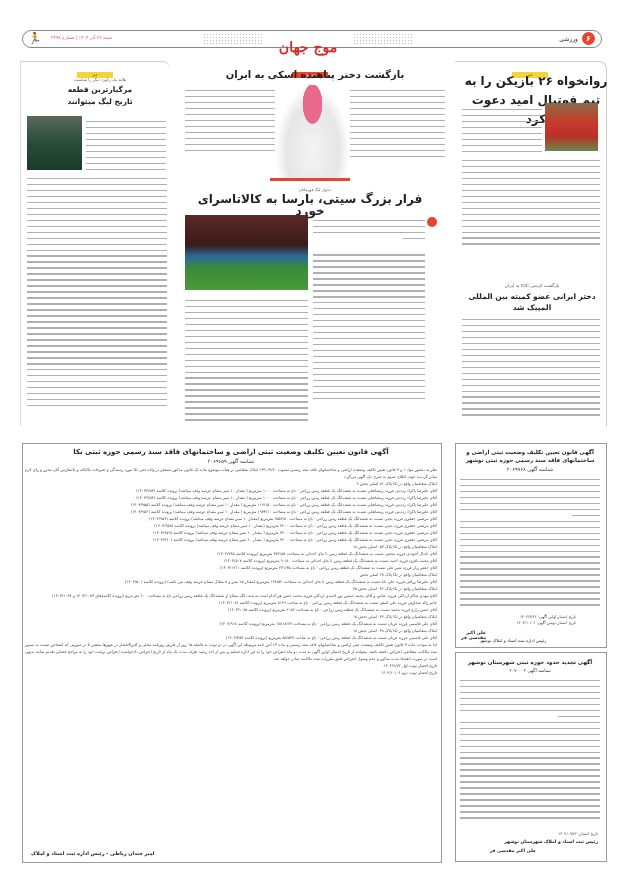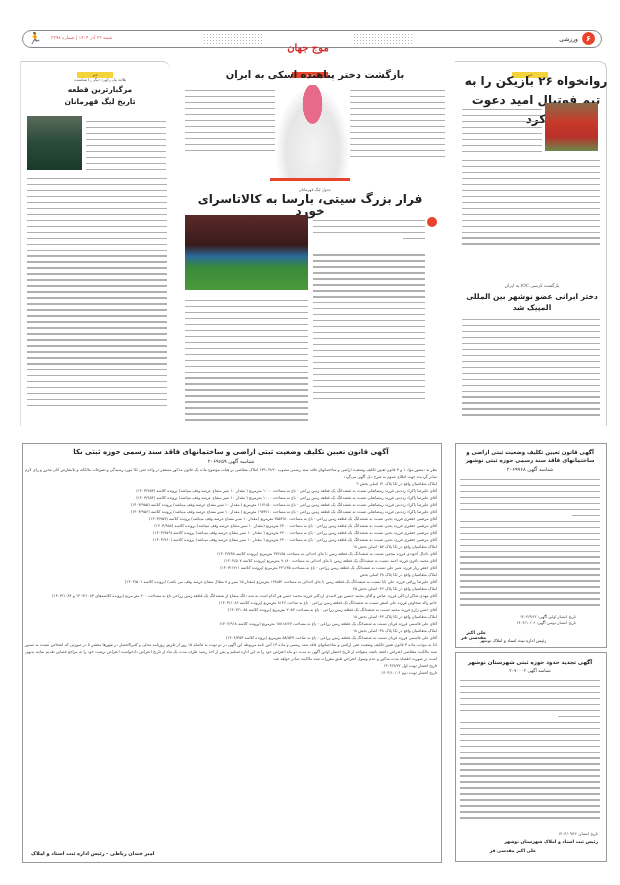--- a/index.html
+++ b/index.html
@@ -1,21 +1,21 @@
 <!DOCTYPE html>
 <html><head>
 <meta charset="utf-8">
 <style>
 *{box-sizing:border-box;margin:0;padding:0}
 html,body{width:620px;height:885px;background:#fff;overflow:hidden}
 body{font-family:"DejaVu Sans",sans-serif;color:#222;position:relative;direction:rtl}
 .hdr{position:absolute;left:22px;top:30px;width:580px;height:18px;border:1.5px solid #888;border-radius:9px;background:#fff}
 .hdr .pg{position:absolute;right:6px;top:1px;display:flex;align-items:center;gap:4px;font-size:6px}
 .hdr .pg .num{width:13px;height:13px;border-radius:50%;background:#e8432c;color:#fff;font-size:8px;display:flex;align-items:center;justify-content:center;font-weight:bold}
-.hdr .logo{position:absolute;left:240px;top:1px;width:90px;height:30px;display:flex;align-items:center;justify-content:center;color:#d52a2a;font-family:"DejaVu Serif",serif;font-size:10px;font-weight:bold}
+.hdr .logo{position:absolute;left:240px;top:1px;width:90px;height:30px;display:flex;align-items:center;justify-content:center;color:#d52a2a;font-family:"DejaVu Serif",serif;font-size:14px;font-weight:bold}
 .hdr .dots{position:absolute;top:2px;width:60px;height:12px;background-image:radial-gradient(#bbb 0.6px,transparent 0.7px);background-size:3px 3px}
 .hdr .date{position:absolute;left:28px;top:4px;font-size:4.5px;color:#d55}
 .hdr .runner{position:absolute;left:5px;top:1px;width:14px;height:14px;color:#e8432c;font-size:11px;font-weight:bold;line-height:14px;text-align:center}
 .col{position:absolute;font-size:4px;line-height:6.3px;color:#555;text-align:justify}
 .box{position:absolute;border:1px solid #ccc;border-radius:10px 0 0 0}
 .tag{display:inline-block;height:6px;width:36px;font-size:3.5px;line-height:6px;text-align:center;color:#333}
 .tag.yellow{background:#f5d33a}
 .tag.red{background:#e8432c;color:#fff}
 h1,h2,h3{font-family:"DejaVu Sans",sans-serif;color:#222;text-align:center;font-weight:bold}
 .txtline{height:1.3px;background:#b0b0b0;margin:4.7px 0}
@@ -64,21 +64,21 @@
     <div class="txtline"></div>
     <div class="txtline"></div>
     <div class="txtline"></div>
     <div class="txtline"></div>
     <div class="txtline"></div>
     <div class="txtline"></div>
     <div class="txtline"></div>
     <div class="txtline"></div>
 </div>
 <div style="position:absolute;left:462px;top:283px;width:140px;font-size:4.5px;text-align:center;color:#555">بازگشت کرسی IOC به ایران</div>
-<h3 style="position:absolute;left:462px;top:291px;width:140px;font-size:7.5px;line-height:11px">دختر ایرانی عضو نوشهر بین المللی المپیک شد</h3>
+<h3 style="position:absolute;left:462px;top:291px;width:140px;font-size:7.5px;line-height:11px">دختر ایرانی عضو کمیته بین المللی المپیک شد</h3>
 <div class="col" style="left:462px;top:314px;width:138px">
   <div class="txtline"></div>
     <div class="txtline"></div>
     <div class="txtline"></div>
     <div class="txtline"></div>
     <div class="txtline"></div>
     <div class="txtline"></div>
     <div class="txtline"></div>
     <div class="txtline"></div>
     <div class="txtline"></div>
@@ -184,21 +184,21 @@
     <div class="txtline"></div>
     <div class="txtline"></div>
 </div>
 
 <div class="box" style="left:20px;top:61px;width:150px;height:365px;border-right:none;border-bottom:none;border-radius:0 8px 0 0;border-top:1px solid #ccc;border-left:1px solid #ddd"></div>
 <div style="position:absolute;left:65px;top:61px;width:60px;text-align:center">
   <span class="tag yellow">خبر</span>
 </div>
 <div style="position:absolute;left:30px;top:77px;width:140px;font-size:4px;text-align:center;color:#555">هالند یک رکورد دیگر را شکست</div>
 <h2 style="position:absolute;left:30px;top:84px;width:140px;font-size:7.5px;line-height:12px">مرگبارترین قطعه</h2>
-<h2 style="position:absolute;left:30px;top:96px;width:140px;font-size:7.5px;line-height:12px">تاریخ لیگ قهرمانان</h2>
+<h2 style="position:absolute;left:30px;top:96px;width:140px;font-size:7.5px;line-height:12px">تاریخ لیگ میتوانند</h2>
 <div class="img" style="left:27px;top:116px;width:55px;height:54px;background:linear-gradient(180deg,#5a6a5a 0%,#2a4a3a 50%,#1a3a2a 100%)"></div>
 <div class="col" style="left:86px;top:116px;width:80px">
   <div class="txtline"></div>
     <div class="txtline"></div>
     <div class="txtline"></div>
     <div class="txtline"></div>
     <div class="txtline"></div>
     <div class="txtline"></div>
     <div class="txtline"></div>
     <div class="txtline"></div>

